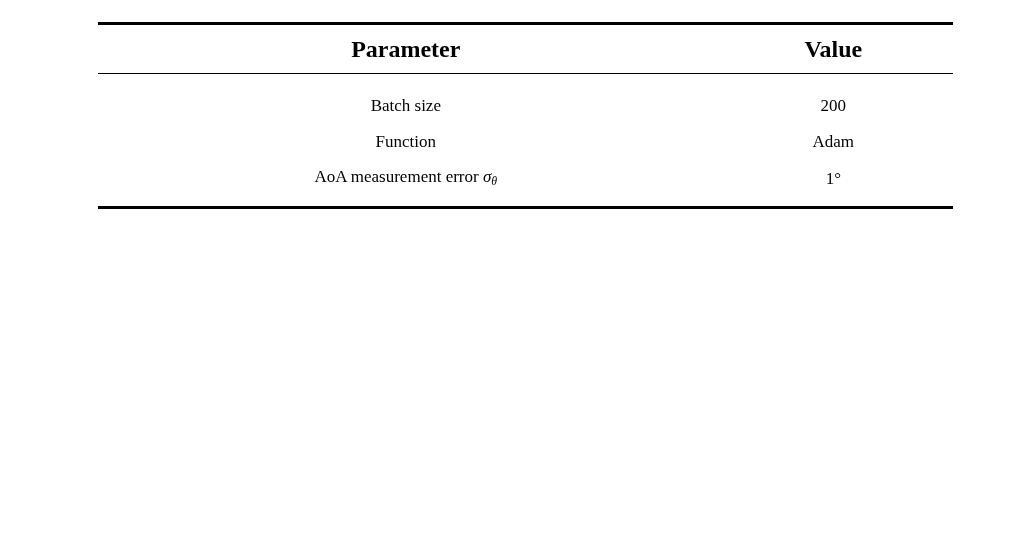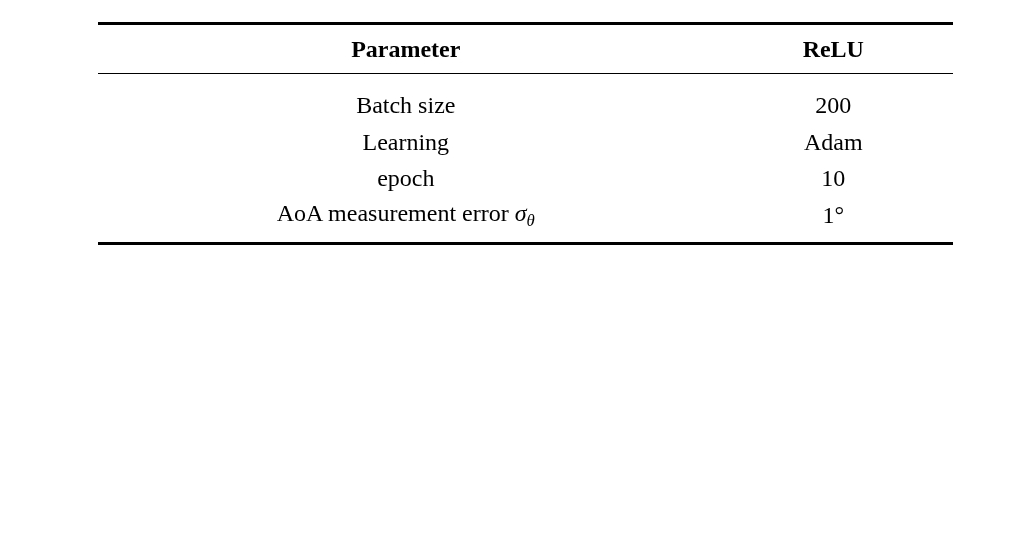--- a/index.html
+++ b/index.html
@@ -31,21 +31,21 @@
     font-weight: bold;
     font-size: 24px;
     vertical-align: middle;
     height: 48px;
     padding: 0;
     border-bottom: 1.5px solid #000000;
   }
   table.params th.col-param, table.params td.col-param { width: 72%; }
   table.params th.col-value, table.params td.col-value { width: 28%; }
   table.params tbody td {
-    font-size: 24px;
+    font-size: 17px;
     text-align: center;
     vertical-align: middle;
     height: 36.5px;
     padding: 0;
     line-height: 1;
     white-space: nowrap;
   }
   table.params tbody tr:first-child td { padding-top: 13px; }
   table.params tbody tr:last-child td { padding-bottom: 9px; }
   .i { font-style: italic; }
@@ -61,35 +61,31 @@
   }
 </style>
 </head>
 <body>
 
 <div class="page">
   <table class="params">
     <thead>
       <tr>
         <th class="col-param">Parameter</th>
-        <th class="col-value">ReLU</th>
+        <th class="col-value">Value</th>
       </tr>
     </thead>
     <tbody>
         <tr>
           <td class="col-param"><span>Batch size</span></td>
           <td class="col-value">200</td>
         </tr>
         <tr>
-          <td class="col-param"><span>Learning</span></td>
+          <td class="col-param"><span>Function</span></td>
           <td class="col-value">Adam</td>
-        </tr>
-        <tr>
-          <td class="col-param"><span>epoch</span></td>
-          <td class="col-value">10</td>
         </tr>
         <tr>
           <td class="col-param"><span>AoA measurement error </span><span class="i">σ</span><span class="isub">θ</span></td>
           <td class="col-value">1°</td>
         </tr>
       </tbody>
   </table>
 </div>
 
 </body></html>

